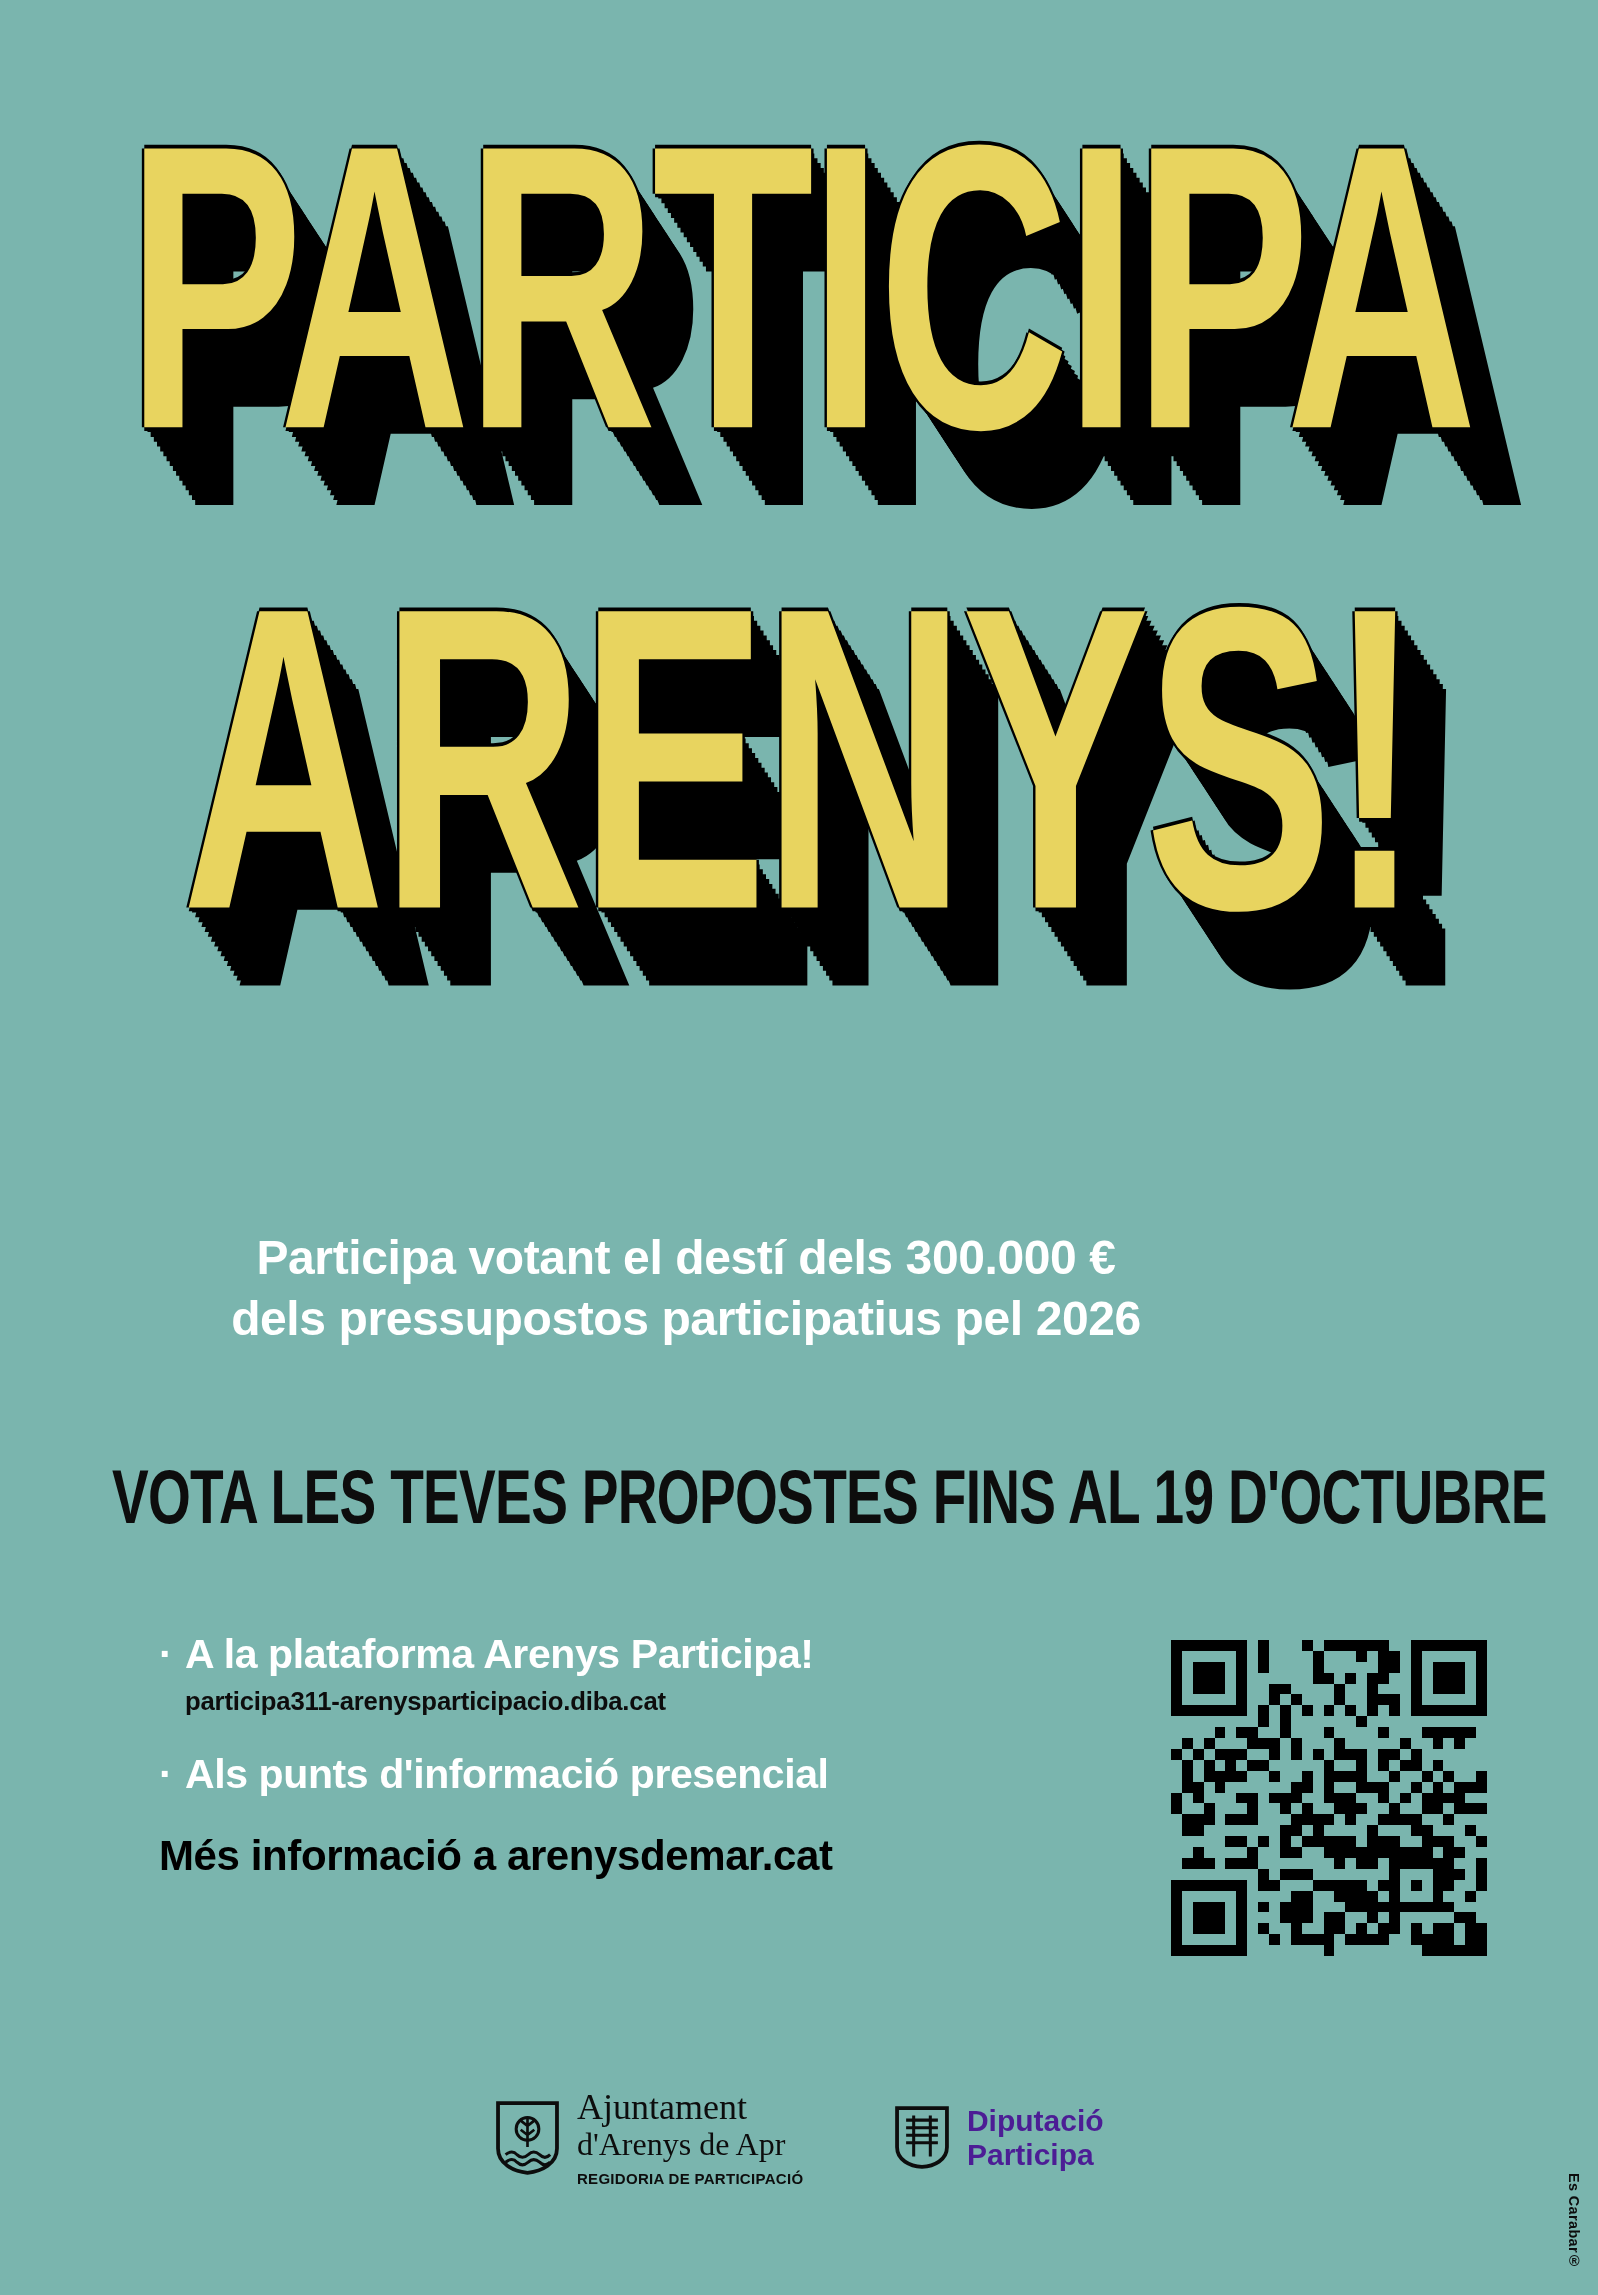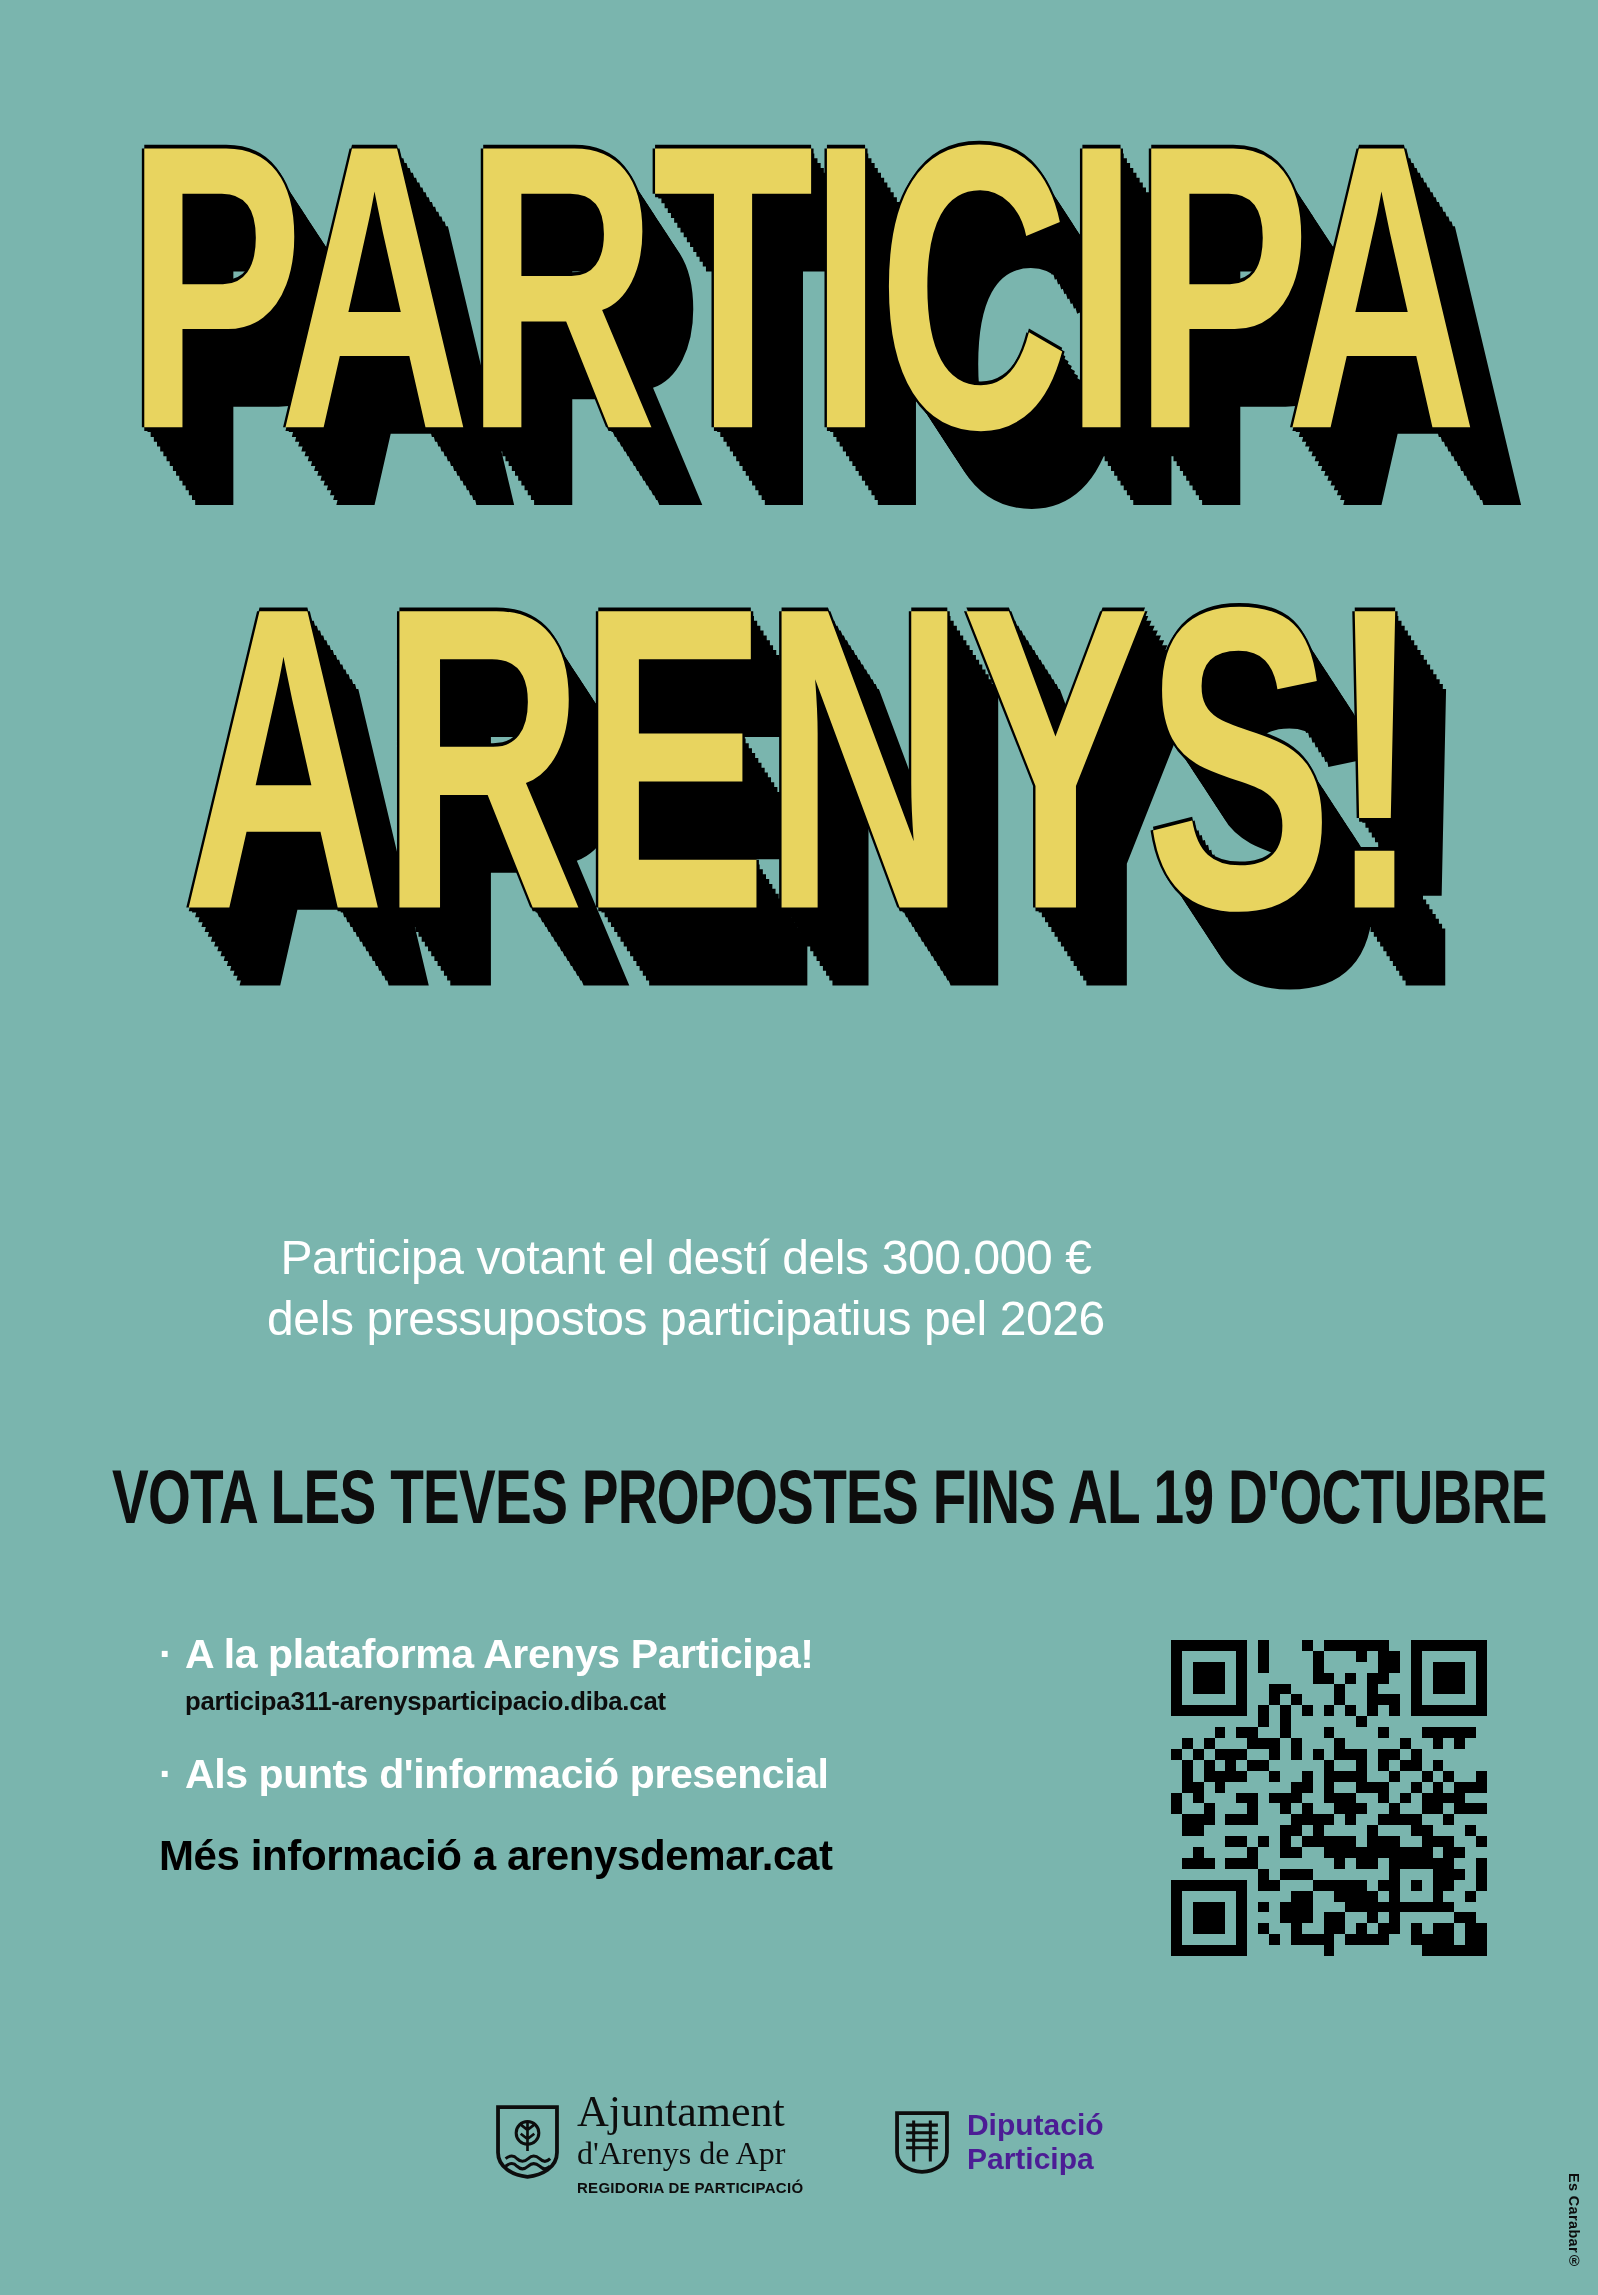--- a/index.html
+++ b/index.html
@@ -56,21 +56,21 @@
   }
 
   
   .subtitle {
     position: absolute;
     left: 0;
     top: 1227px;
     width: 1372px;
     text-align: center;
     color: #ffffff;
-    font-weight: normal;
+    font-weight: bold;
     font-size: 48px;
     line-height: 1.28;
     letter-spacing: -0.4px;
     padding: 0 113px;
   }
   .subtitle .l { display: block; }
 
   
   .vota {
     position: absolute;
@@ -150,21 +150,21 @@
     justify-content: center;
     align-items: center;
     gap: 91px;
   }
   .logo-group { display: flex; align-items: center; gap: 16.6px; }
   .crest { flex: 0 0 auto; }
   .logo-text { color: #0d0d0d; }
   .logo-text .t1 {
     display: block;
     font-family: "Liberation Serif", serif;
-    font-size: 44px;
+    font-size: 36px;
     line-height: 1.08;
     letter-spacing: 0px;
   }
   .logo-text .t2 {
     display: block;
     font-family: "Liberation Serif", serif;
     font-size: 32px;
     line-height: 1.08;
   }
   .logo-text .t3 {

